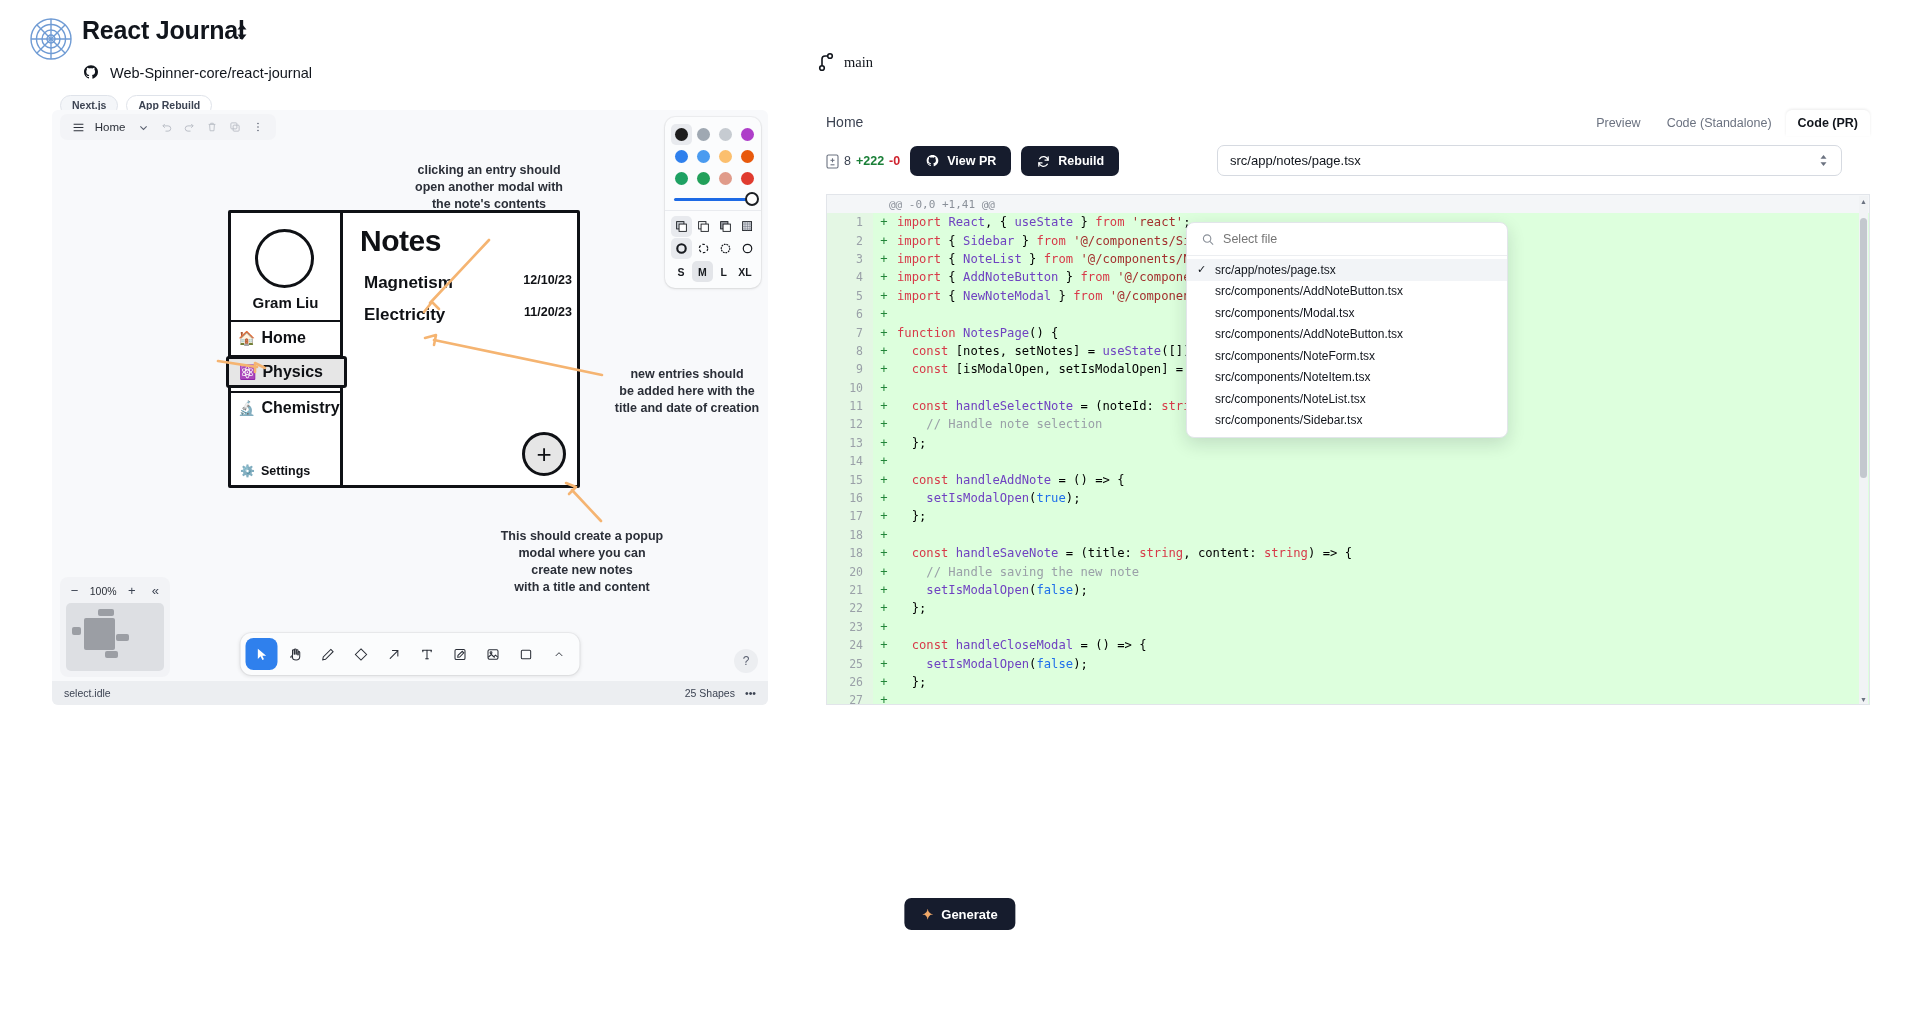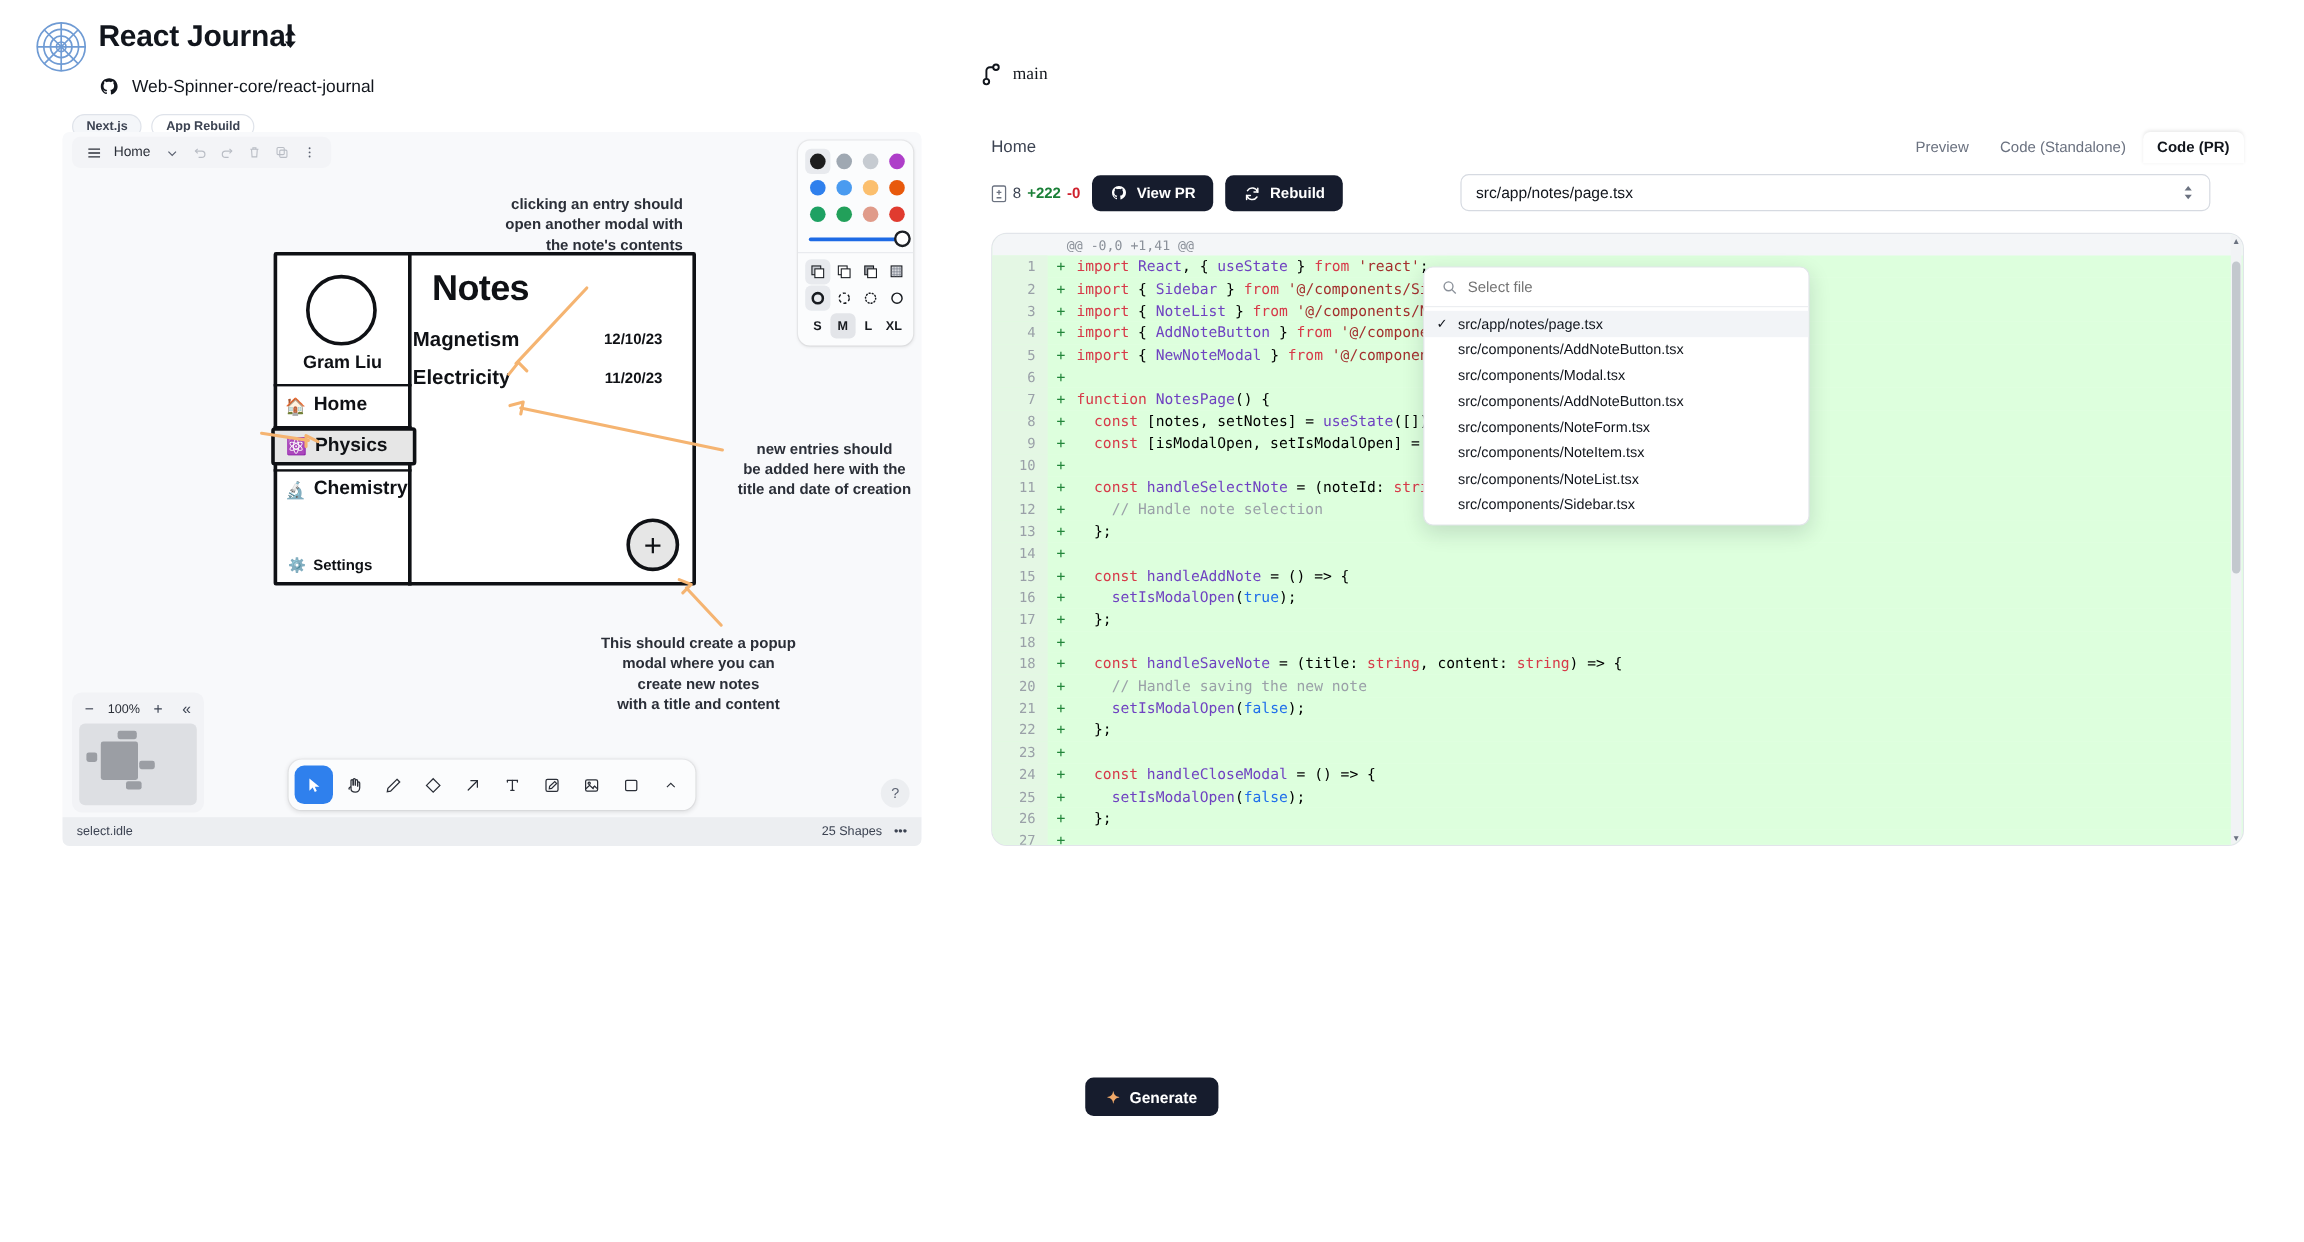--- a/index.html
+++ b/index.html
@@ -78,21 +78,21 @@
   .wf-user { position: absolute; left: 0; top: 84px; width: 115px; text-align: center; font-size: 15px; font-weight: bold; color: #0f1115; }
   .wf-div { position: absolute; left: 0; width: 115px; height: 2px; background: #0f1115; }
   .wf-nav { position: absolute; left: 0; width: 115px; height: 32px; display: flex; align-items: center; gap: 6px; padding-left: 10px; }
   .wf-nav .em { font-size: 14px; line-height: 1; }
   .wf-nav .lb { font-size: 16px; font-weight: bold; color: #0f1115; }
   .wf-nav.active { background: #e6e6e6; border: 3px solid #0f1115; border-radius: 3px; left: -2px; width: 121px; }
   .wf-settings { position: absolute; left: 12px; bottom: 10px; display: flex; align-items: center; gap: 6px; }
   .wf-settings .em { font-size: 12px; }
   .wf-settings .lb { font-size: 12.5px; font-weight: bold; color: #0f1115; }
   .wf-title { position: absolute; left: 132px; top: 14px; font-size: 30px; font-weight: bold; color: #0f1115; letter-spacing: -0.5px; }
-  .wf-entry { position: absolute; left: 116px; width: 208px; display: flex; justify-content: space-between; align-items: center; }
+  .wf-entry { position: absolute; left: 136px; width: 208px; display: flex; justify-content: space-between; align-items: flex-start; }
   .wf-entry .nm { font-size: 17px; font-weight: bold; color: #0f1115; }
   .wf-entry .dt { font-size: 12.5px; font-weight: bold; color: #0f1115; }
   .wf-fab {
     position: absolute; right: 14px; bottom: 12px; width: 44px; height: 44px;
     border-radius: 50%; background: #e6e6e6; border: 3px solid #0f1115;
     display: flex; align-items: center; justify-content: center;
     font-size: 26px; font-weight: 300; color: #0f1115; line-height: 1;
   }
 
   
@@ -155,21 +155,21 @@
   }
   .file-select {
     position: absolute; right: 28px; top: 7px; width: 625px; height: 31px;
     background: #fff; border: 1px solid #d6dae1; border-radius: 7px;
     display: flex; align-items: center; padding: 0 12px; font-size: 13px; color: #11151c; cursor: pointer;
   }
   .fs-chev { margin-left: auto; width: 11px; height: 15px; }
 
   .code-box {
     position: absolute; left: 8px; top: 84px; width: 1044px; height: 511px;
-    background: #eaffea; border: 1px solid #e2e5ea; border-radius: 13px; overflow: hidden;
+    background: #eaffea; border: 1px solid #e2e5ea; border-radius: 0; overflow: hidden;
   }
   .hunk {
     height: 18px; background: #f4f6f8; display: flex; align-items: center;
     font-family: "DejaVu Sans Mono", monospace; font-size: 11px; color: #8a9099;
     padding-left: 62px;
   }
   .code-line {
     height: 18.4px; display: flex; align-items: center;
     font-family: "DejaVu Sans Mono", monospace; font-size: 12.2px;
     white-space: pre; background: #ddffdd;
@@ -470,21 +470,21 @@
         <line x1="437" y1="130" x2="378" y2="193"></line>
         <polyline points="372,202 380,192 387,199" stroke-linejoin="round"></polyline>
         <line x1="166" y1="251" x2="205" y2="257"></line>
         <polyline points="213,258 203,253 203,262" stroke-linejoin="round"></polyline>
         <line x1="550" y1="265" x2="382" y2="230"></line>
         <polyline points="373,228 384,225 382,235" stroke-linejoin="round"></polyline>
         <line x1="549" y1="411" x2="520" y2="380"></line>
         <polyline points="514,373 524,377 517,384" stroke-linejoin="round"></polyline>
       </g>
     </svg>
-    <div class="anno" style="left:357px; top:52px; width:160px;text-align:right;">clicking an entry should<br>open another modal with<br>the note's contents</div>
+    <div class="anno" style="left:357px; top:52px; width:160px;">clicking an entry should<br>open another modal with<br>the note's contents</div>
     <div class="anno" style="left:555px; top:256px; width:160px;">new entries should<br>be added here with the<br>title and date of creation</div>
     <div class="anno" style="left:440px; top:418px; width:180px;">This should create a popup<br>modal where you can<br>create new notes<br>with a title and content</div>
 
     <div class="mini-wrap">
       <div class="zoom-row">
         <span class="zoom-btn">−</span>
         <span class="zoom-val">100%</span>
         <span class="zoom-btn">+</span>
         <span class="zoom-btn">«</span>
       </div>

